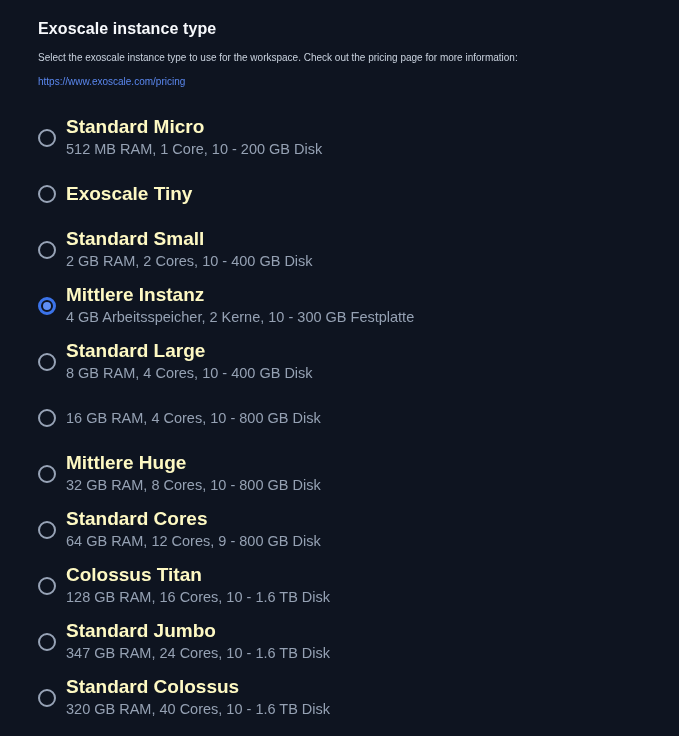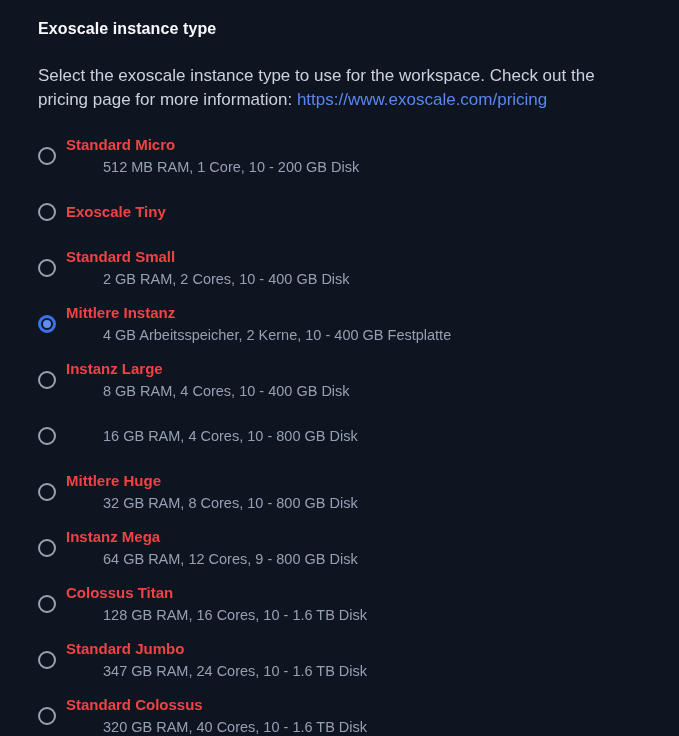--- a/index.html
+++ b/index.html
@@ -19,22 +19,22 @@
   }
   .section-title {
     margin: 0;
     font-size: 16px;
     font-weight: 700;
     color: #f7f9fc;
     line-height: 22px;
     letter-spacing: 0.1px;
   }
   .section-desc {
-    margin: 24px 0 0 0;
-    font-size: 17px;
+    margin: 6px 0 0 0;
+    font-size: 10px;
     line-height: 24px;
     color: #c9d2de;
     max-width: 592px;
   }
   .pricing-link {
     color: #5a87ee;
     text-decoration: none;
     cursor: pointer;
   }
   .options {
@@ -72,31 +72,30 @@
     height: 8px;
     border-radius: 50%;
     background: #5f8ff4;
   }
   .option-texts {
     display: flex;
     flex-direction: column;
     gap: 1px;
   }
   .option-label {
-    font-size: 15px;
+    font-size: 19px;
     font-weight: 600;
-    color: #ef4444;
+    color: #fef9c3;
     line-height: 22px;
   }
   .option-sub {
     font-size: 14.5px;
     font-weight: 400;
     color: #95a1b3;
     line-height: 21px;
-    margin-left: 37px;
   }
 </style>
 </head>
 <body>
 
 <div class="page">
 
   <h2 class="section-title">Exoscale instance type</h2>
 
   <p class="section-desc"><span>Select the exoscale instance type to use for the workspace. Check out the pricing page for more information: </span><a class="pricing-link">https://www.exoscale.com/pricing</a></p>
@@ -122,28 +121,28 @@
     <span class="option-texts">
       <span class="option-label">Standard Small</span>
       <span class="option-sub">2 GB RAM, 2 Cores, 10 - 400 GB Disk</span>
     </span>
   </div>
 
   <div class="option selected" role="radio" aria-checked="true">
     <span class="radio"></span>
     <span class="option-texts">
       <span class="option-label">Mittlere Instanz</span>
-      <span class="option-sub">4 GB Arbeitsspeicher, 2 Kerne, 10 - 400 GB Festplatte</span>
+      <span class="option-sub">4 GB Arbeitsspeicher, 2 Kerne, 10 - 300 GB Festplatte</span>
     </span>
   </div>
 
   <div class="option" role="radio" aria-checked="false">
     <span class="radio"></span>
     <span class="option-texts">
-      <span class="option-label">Instanz Large</span>
+      <span class="option-label">Standard Large</span>
       <span class="option-sub">8 GB RAM, 4 Cores, 10 - 400 GB Disk</span>
     </span>
   </div>
 
   <div class="option" role="radio" aria-checked="false">
     <span class="radio"></span>
     <span class="option-texts">
       <span class="option-sub">16 GB RAM, 4 Cores, 10 - 800 GB Disk</span>
     </span>
   </div>
@@ -152,21 +151,21 @@
     <span class="radio"></span>
     <span class="option-texts">
       <span class="option-label">Mittlere Huge</span>
       <span class="option-sub">32 GB RAM, 8 Cores, 10 - 800 GB Disk</span>
     </span>
   </div>
 
   <div class="option" role="radio" aria-checked="false">
     <span class="radio"></span>
     <span class="option-texts">
-      <span class="option-label">Instanz Mega</span>
+      <span class="option-label">Standard Cores</span>
       <span class="option-sub">64 GB RAM, 12 Cores, 9 - 800 GB Disk</span>
     </span>
   </div>
 
   <div class="option" role="radio" aria-checked="false">
     <span class="radio"></span>
     <span class="option-texts">
       <span class="option-label">Colossus Titan</span>
       <span class="option-sub">128 GB RAM, 16 Cores, 10 - 1.6 TB Disk</span>
     </span>

